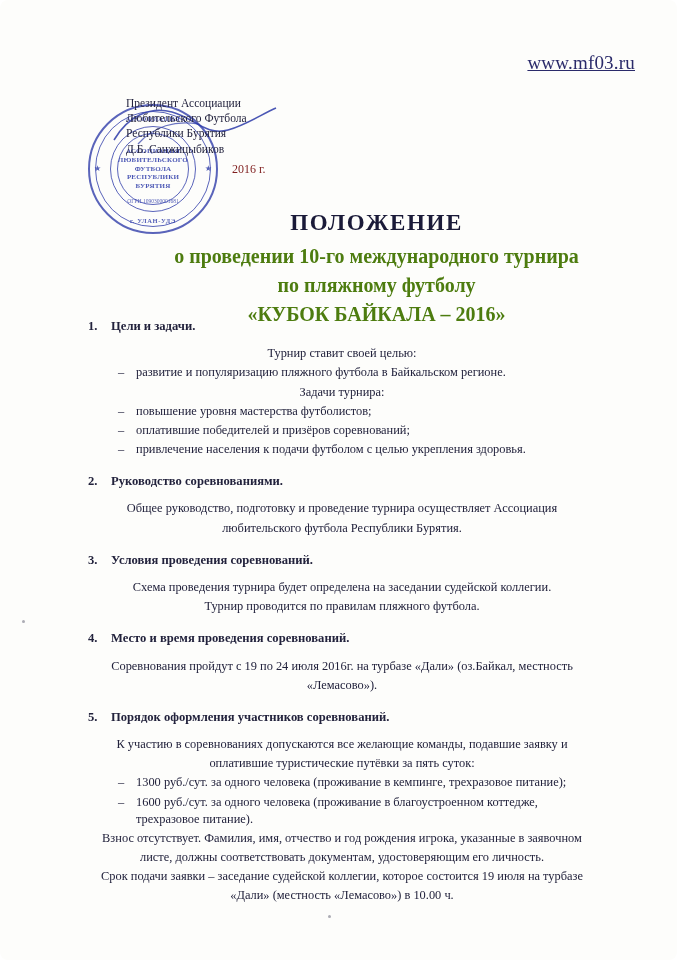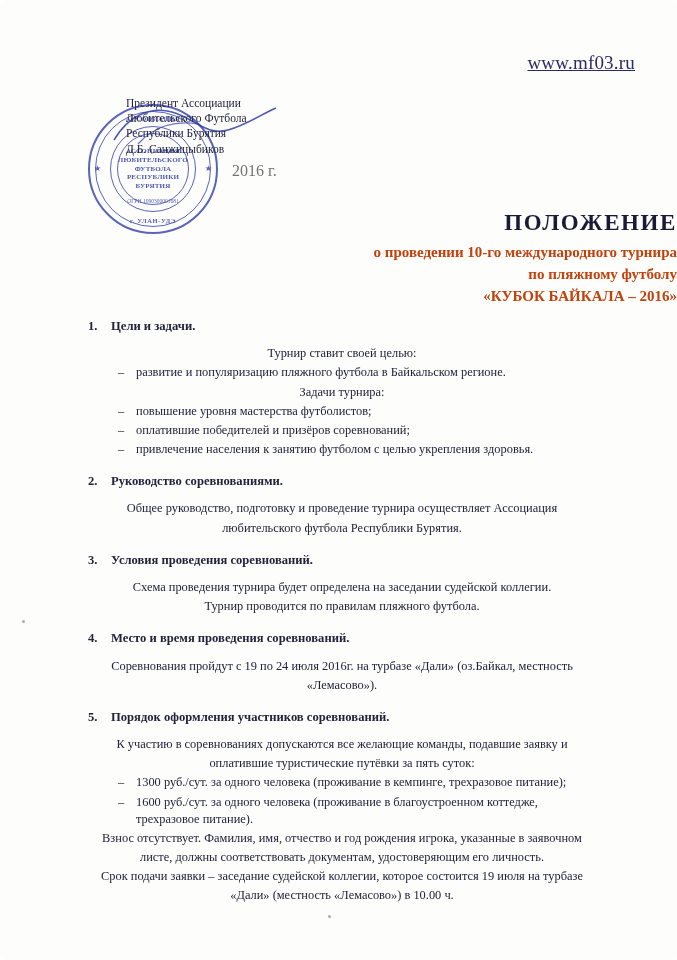--- a/index.html
+++ b/index.html
@@ -40,22 +40,22 @@
     width: 260px;
     font-size: 11.5px;
     line-height: 1.32;
     color: #24243f;
   }
   .sig-block div { white-space: nowrap; }
   .sig-date {
     position: absolute;
     top: 162px;
     left: 232px;
-    font-size: 16px;
-    color: #737373;
+    font-size: 12px;
+    color: #7f1d1d;
   }
   
   .stamp {
     position: absolute;
     top: 104px;
     left: 88px;
     width: 130px;
     height: 130px;
     pointer-events: none;
   }
@@ -119,33 +119,33 @@
     left: 110px;
     width: 170px;
     height: 52px;
     pointer-events: none;
   }
   
   .title-wrap {
     position: absolute;
     top: 210px;
     left: 16px; right: 0;
-    text-align: right;
+    text-align: center;
   }
   .title-main {
     font-size: 23px;
     font-weight: bold;
     letter-spacing: 1.6px;
     color: #1a1a38;
     margin-left: 60px;
   }
   .title-sub {
-    font-size: 15px;
-    font-weight: bold;
-    color: #c2410c;
+    font-size: 20px;
+    font-weight: bold;
+    color: #4d7c0f;
     margin-top: 6px;
     margin-left: 60px;
     line-height: 1.45;
   }
   
   .content {
     position: absolute;
     top: 318px;
     left: 88px;
     width: 502px;
@@ -243,21 +243,21 @@
         <span>Цели и задачи.</span>
       </div>
       <div class="para">Турнир ставит своей целью:</div>
       <ul class="dashlist">
         <li>развитие и популяризацию пляжного футбола в Байкальском регионе.</li>
       </ul>
       <div class="para">Задачи турнира:</div>
       <ul class="dashlist">
         <li>повышение уровня мастерства футболистов;</li>
         <li>оплатившие победителей и призёров соревнований;</li>
-        <li>привлечение населения к занятию футболом с целью укрепления здоровья.</li>
+        <li>привлечение населения к подачи футболом с целью укрепления здоровья.</li>
       </ul>
     </div>
 
     <div class="sec">
       <div class="sec-head">
         <span class="num">2.</span>
         <span>Руководство соревнованиями.</span>
       </div>
       <div class="para">Общее руководство, подготовку и проведение турнира осуществляет Ассоциация</div>
       <div class="para">любительского футбола Республики Бурятия.</div>

